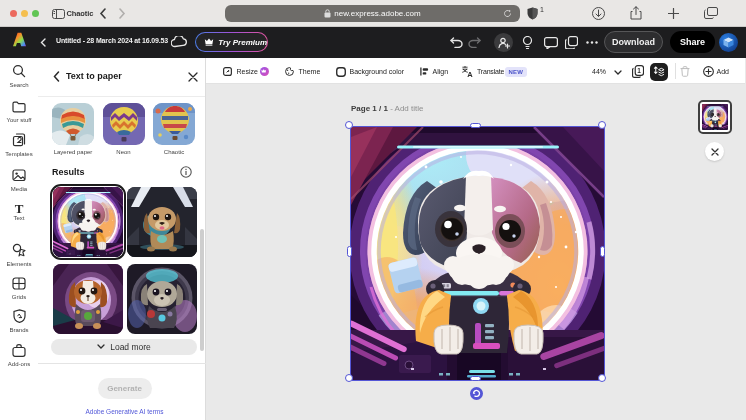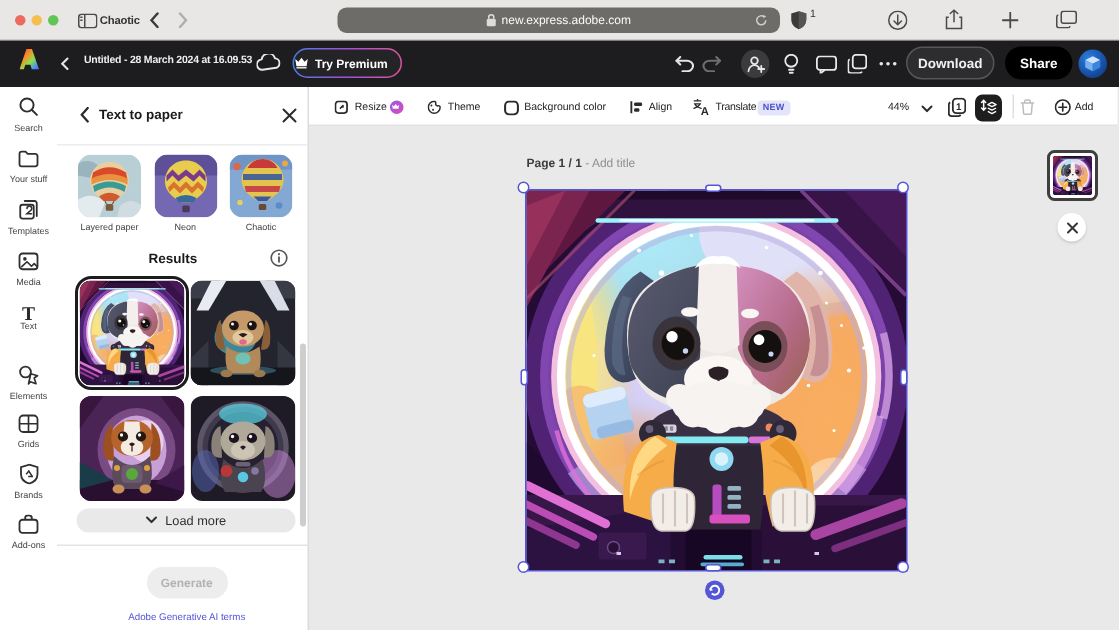--- a/index.html
+++ b/index.html
@@ -7,34 +7,34 @@
 .abs { position:absolute; }
 
 .browser { position:relative; width:746px; height:27px; background:#e9e7e5; border-bottom:1px solid #cdcbc9; }
 .tl { position:absolute; top:10px; width:7px; height:7px; border-radius:50%; }
 .urlpill { position:absolute; left:225px; top:4.5px; width:295px; height:17.5px; background:#6e6c69; border-radius:6px; color:#fbfbfb; font-size:8px; display:flex; align-items:center; justify-content:center; }
 .bicon { position:absolute; top:7px; }
 
 .appbar { position:relative; width:746px; height:31px; background:#1d1d1f; }
 .title { position:absolute; left:56px; top:10px; color:#f0f0f0; font-size:7px; font-weight:bold; letter-spacing:-0.15px; }
 .trypill { position:absolute; left:195px; top:5px; width:73px; height:20px; border-radius:10px; background:linear-gradient(90deg,#4a7de8,#a052d8,#e0559e); padding:1px; }
-.trypill .in { width:100%; height:100%; border-radius:9px; background:#242426; color:#fff; font-size:8px; font-weight:bold; display:flex; align-items:center; justify-content:flex-start; gap:4px; }
+.trypill .in { width:100%; height:100%; border-radius:9px; background:#242426; color:#fff; font-size:8px; font-weight:bold; display:flex; align-items:center; justify-content:flex-end; gap:4px;font-style:italic; }
 .dl { position:absolute; left:604px; top:4px; width:59px; height:22px; border:1px solid #565658; background:#2d2d2f; border-radius:11px; color:#f0f0f0; font-size:9px; font-weight:bold; display:flex; align-items:center; justify-content:center; }
 .share { position:absolute; left:670px; top:4px; width:45px; height:22px; background:#000000; border-radius:11px; color:#fff; font-size:9px; font-weight:bold; display:flex; align-items:center; justify-content:center; }
 
 .main { position:relative; width:746px; height:362px; display:flex; }
 .rail { position:relative; width:38px; background:#fff; flex:none; }
 .rit { position:absolute; width:38px; text-align:center; color:#2f2f2f; }
 .rit .lb { font-size:6px; color:#444; margin-top:0px; white-space:nowrap; }
 .panel { position:relative; width:168px; background:#fff; flex:none; border-right:1px solid #dcdcdc; }
 .phead { position:absolute; left:0; top:0; width:167px; height:39px; border-bottom:1px solid #ececec; }
 .ptitle { position:absolute; left:28px; top:13px; font-size:9px; font-weight:bold; color:#1a1a1a; }
 .sthumb { position:absolute; top:45px; width:42px; height:42px; border-radius:9px; overflow:hidden; }
 .slabel { position:absolute; top:91px; font-size:6px; color:#3f3f3f; text-align:center; white-space:nowrap; }
-.results { position:absolute; left:14px; top:109px; font-size:9px; font-weight:bold; color:#1a1a1a;margin-left:47px; }
+.results { position:absolute; left:14px; top:109px; font-size:9px; font-weight:bold; color:#1a1a1a; }
 .gimg { position:absolute; width:70px; height:70px; border-radius:8px; overflow:hidden; }
 .gimg svg { display:block; }
 .loadmore { position:absolute; left:13px; top:281px; width:146px; height:15.5px; background:#e9e9e9; border-radius:8px; font-size:8.5px; color:#2e2e2e; display:flex; align-items:center; justify-content:center; gap:5px; }
 .pdivider { position:absolute; left:0; top:305px; width:168px; height:1px; background:#e4e4e4; }
 .generate { position:absolute; left:59.5px; top:320px; width:54px; height:21px; background:#ededed; border-radius:11px; color:#b2b2b2; font-size:8px; font-weight:bold; display:flex; align-items:center; justify-content:center; }
 .terms { position:absolute; left:2.5px; top:350px; width:168px; text-align:center; font-size:6.5px; color:#5157d8; }
 .sbar { position:absolute; left:161.5px; top:171px; width:4.5px; height:122px; border-radius:2px; background:#cecece; }
 
 .canvas { position:relative; flex:1; background:#e9e9e9; }
 .ctoolbar { position:absolute; left:0; top:0; width:539px; height:26px; background:#fff; border-bottom:1px solid #e2e2e2; }

